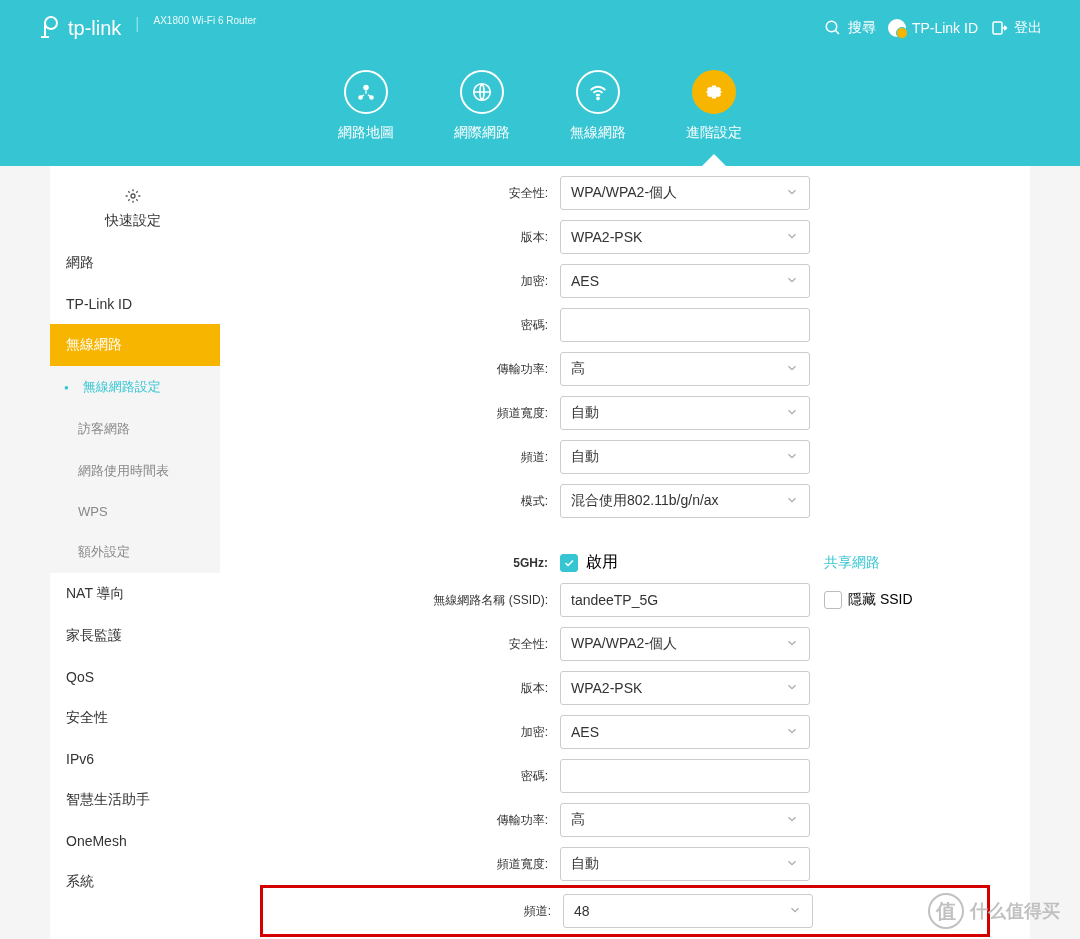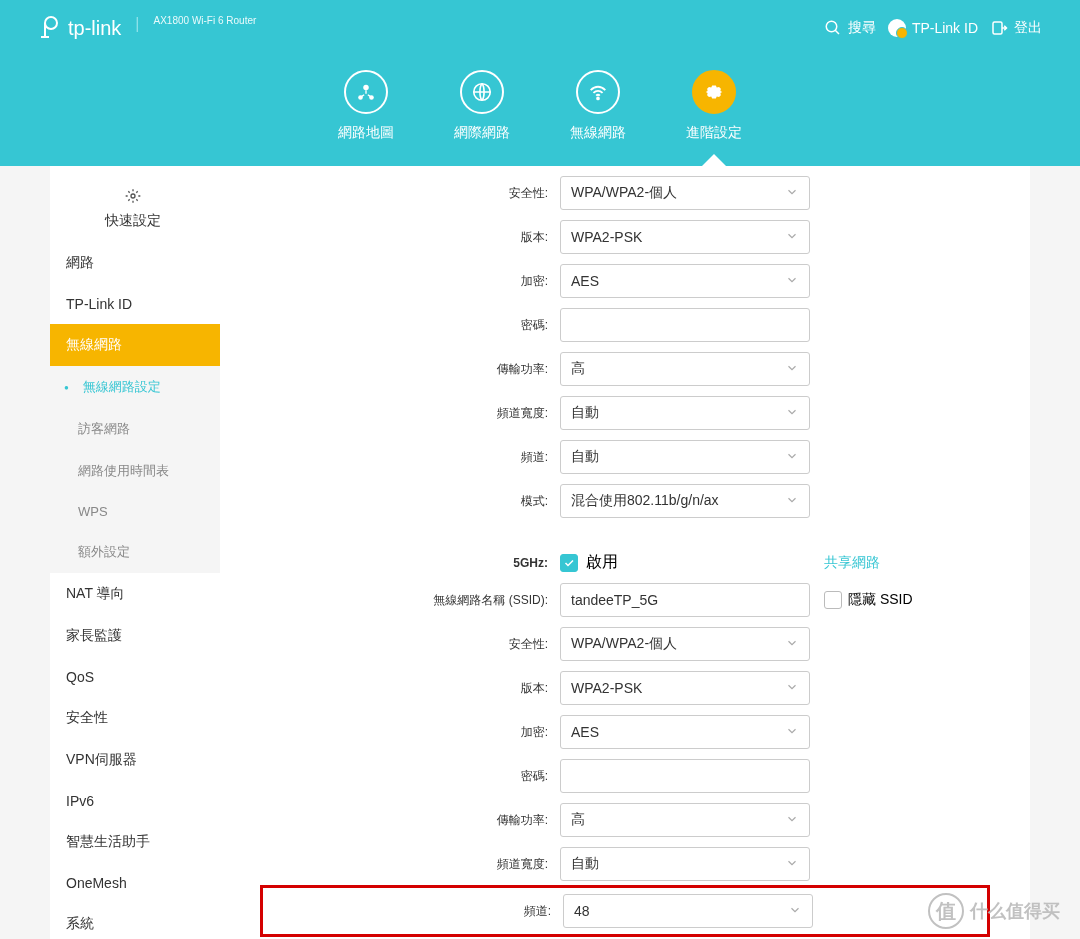--- a/index.html
+++ b/index.html
@@ -170,23 +170,20 @@
     <div class="side-item">
         <span>家長監護</span>
       </div>
     <div class="side-item">
         <span>QoS</span>
       </div>
     <div class="side-item">
         <span>安全性</span>
       </div>
     <div class="side-item">
-        <span>VPN伺服器</span>
-      </div>
-    <div class="side-item">
         <span>IPv6</span>
       </div>
     <div class="side-item">
         <span>智慧生活助手</span>
       </div>
     <div class="side-item">
         <span>OneMesh</span>
       </div>
     <div class="side-item">
         <span>系統</span>

